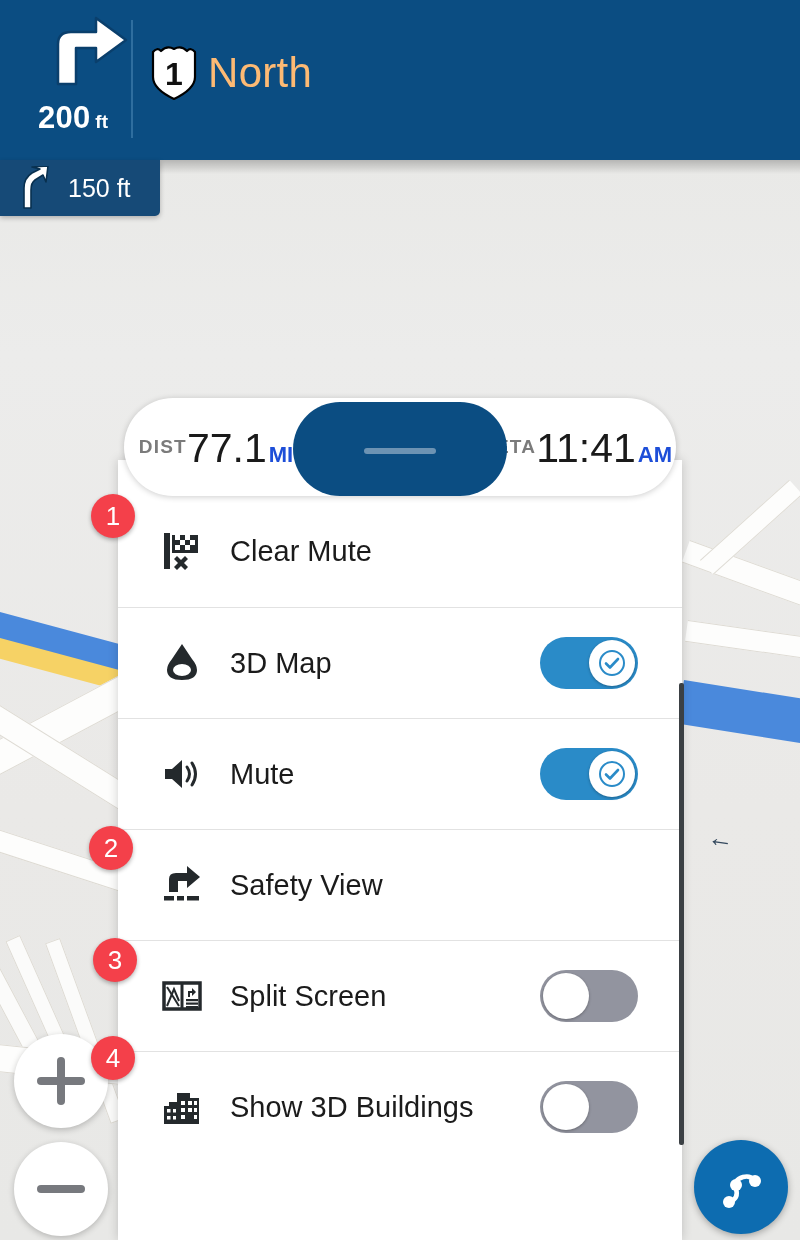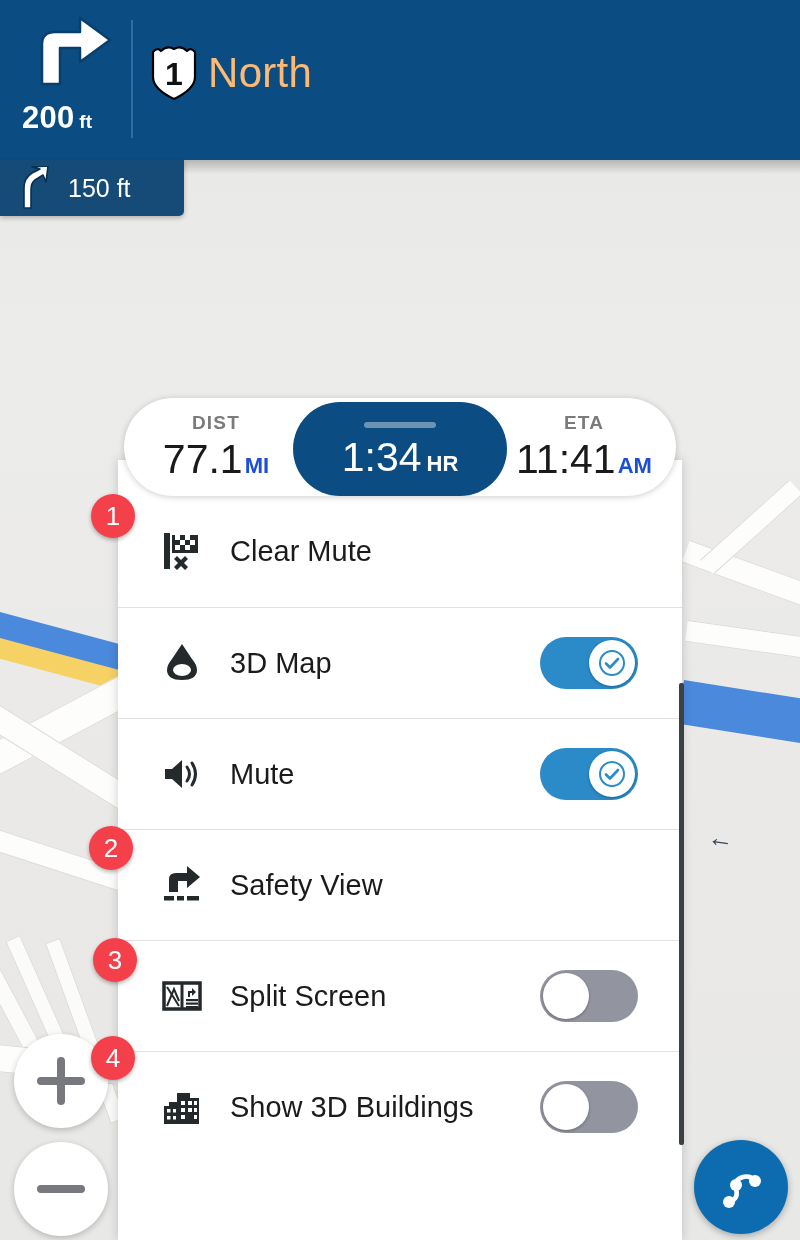--- a/index.html
+++ b/index.html
@@ -16,44 +16,44 @@
   .map-shadow{position:absolute;left:0;top:160px;width:800px;height:14px;
        background:linear-gradient(180deg,rgba(0,0,0,.22),rgba(0,0,0,0));}
   .road{position:absolute;background:#fdfdfc;border-top:1px solid #dedbd4;border-bottom:1px solid #dedbd4;}
   .road-thin{position:absolute;background:#fbfbfa;border:1px solid #dedbd4;}
   .bluestripe{position:absolute;background:#4a89dc;}
   .yellowstripe{position:absolute;background:#f6d265;}
   .arrowhead{position:absolute;color:#34495e;font-size:26px;line-height:1;}
 
   
   .banner{position:absolute;left:0;top:0;width:800px;height:160px;background:#0b4d82;}
-  .banner-left{position:absolute;left:0;top:0;width:148px;height:160px;}
+  .banner-left{position:absolute;left:16px;top:0;width:148px;height:160px;}
   .turn-arrow{position:absolute;left:22px;top:14px;width:92px;height:72px;}
   .dist-main{position:absolute;left:22px;top:100px;color:#fff;
      font-size:31px;font-weight:bold;letter-spacing:.2px;}
   .dist-unit{font-size:19px;font-weight:bold;margin-left:5px;}
   .divider{position:absolute;left:131px;top:20px;width:2px;height:118px;background:#2f6e9f;}
   .banner-right{position:absolute;left:148px;top:44px;display:flex;align-items:center;}
   .shield{width:52px;height:58px;}
   .road-name{color:#fdba74;font-size:42px;margin-left:8px;letter-spacing:.3px;}
 
   
-  .subbanner{position:absolute;left:0;top:160px;width:184px;height:56px;
+  .subbanner{position:absolute;left:0;top:160px;width:160px;height:56px;
      background:#164a77;border-bottom-right-radius:5px;
      display:flex;align-items:center;box-shadow:0 2px 5px rgba(0,0,0,.25);}
   .sub-arrow{width:44px;height:44px;margin-left:10px;}
   .sub-dist{color:#fff;font-size:25px;margin-left:14px;}
 
   
   .sheet{position:absolute;left:118px;top:460px;width:564px;height:780px;
          background:#fff;box-shadow:0 0 10px rgba(0,0,0,.18);}
   .statusbar{position:absolute;left:124px;top:398px;width:552px;height:98px;
      background:#fff;border-radius:49px;box-shadow:0 1px 6px rgba(0,0,0,.20);
      display:flex;align-items:center;}
-  .stat{flex:1;display:flex;flex-direction:column;align-items:center;justify-content:center;}
+  .stat{flex:1;display:flex;align-items:center;justify-content:center;}
   .stat-label{font-size:19px;color:#7b7b7b;font-weight:bold;letter-spacing:1.2px;}
   .stat-row{display:flex;align-items:baseline;margin-top:2px;}
   .stat-value{font-size:41px;color:#1a1a1a;}
   .stat-unit{font-size:22px;color:#1d4ed8;margin-left:2px;font-weight:bold;}
   .eta-pill{position:absolute;left:293px;top:402px;width:214px;height:94px;
      background:#0b4d82;border-radius:47px;display:flex;flex-direction:column;
      align-items:center;justify-content:center;}
   .pill-handle{width:72px;height:6px;border-radius:3px;background:#6d93b3;margin-top:4px;}
   .pill-row{display:flex;align-items:baseline;margin-top:6px;}
   .pill-value{font-size:41px;color:#fff;}
@@ -283,24 +283,20 @@
       <div class="stat-label">ETA</div>
       <div class="stat-row">
         <span class="stat-value">11:41</span>
         <span class="stat-unit">AM</span>
       </div>
     </div>
   </div>
 
   <div class="eta-pill">
     <span class="pill-handle"></span>
-    <span class="pill-row">
-      <span class="pill-value">1:34</span>
-      <span class="pill-unit">HR</span>
-    </span>
   </div>
 
   <div class="zoombtn" style="left:14px;top:1034px;">
     <span class="zoom-glyph">
         <span class="h"></span>
         <span class="v"></span>
       </span>
   </div>
   <div class="zoombtn" style="left:14px;top:1142px;">
     <span class="zoom-glyph">

